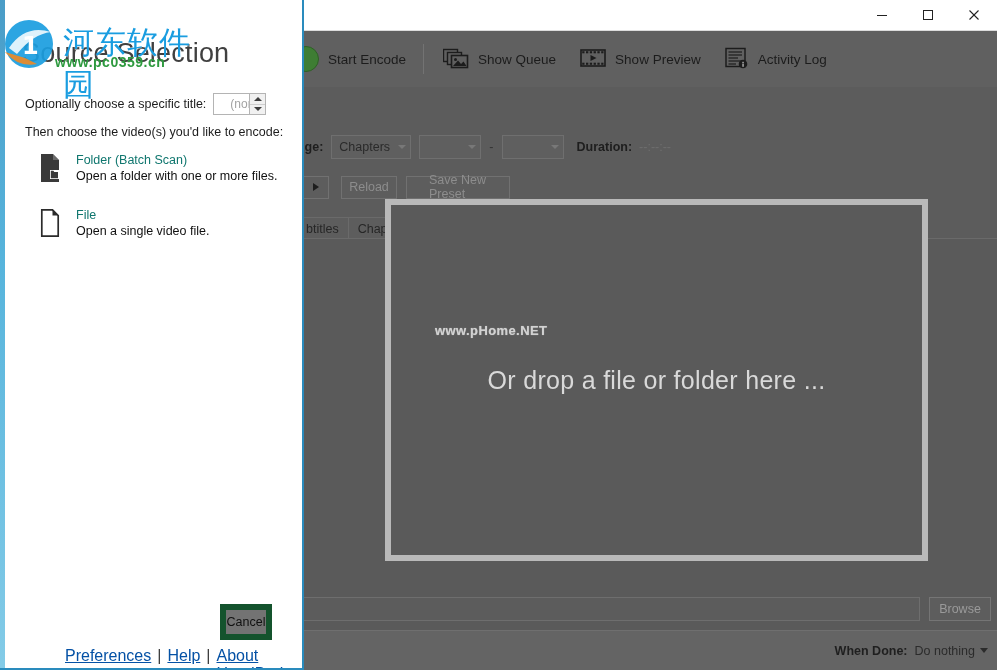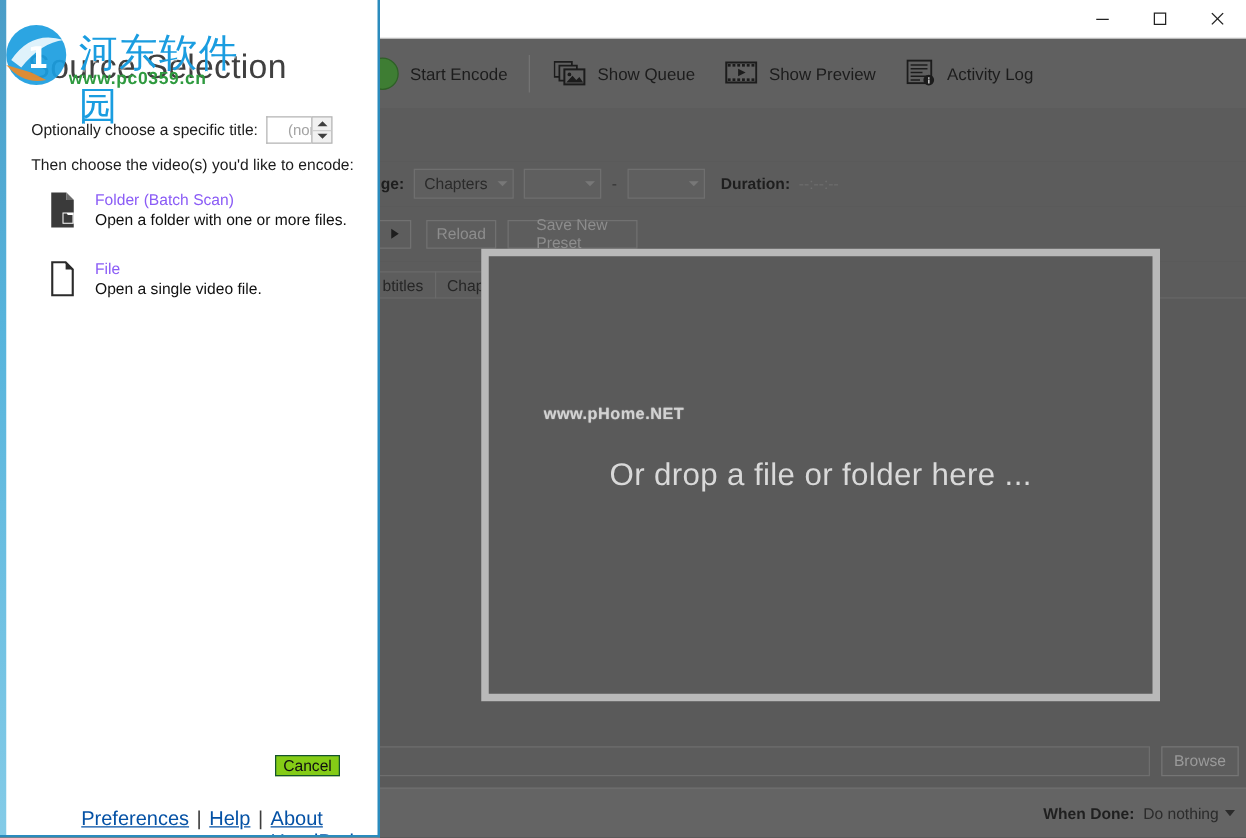--- a/index.html
+++ b/index.html
@@ -203,27 +203,27 @@
   .form-line2 {
     position: absolute; left: 25px; top: 125px;
     font-size: 12.5px; color: #1c1c1c;
   }
 
   .choice {
     position: absolute; left: 38px; display: flex; align-items: flex-start; gap: 14px;
   }
   .choice-1 { top: 152px; }
   .choice-2 { top: 207px; }
-  .choice .ctitle { font-size: 12.5px; color: #8b5cf6; line-height: 16px; }
+  .choice .ctitle { font-size: 12.5px; color: #0f766e; line-height: 16px; }
   .choice .cdesc { font-size: 12.5px; color: #101010; line-height: 17px; }
 
   .btn-cancel {
     position: absolute; left: 220px; top: 604px;
-    width: 52px; height: 17px;
-    background: #84cc16; border: 1px solid #14532d;
+    width: 52px; height: 36px;
+    background: #737373; border: 6px solid #14532d;
     font-size: 12.5px; color: #101010;
     display: flex; align-items: center; justify-content: center;
   }
   .modal-links {
     position: absolute; left: 65px; top: 647px;
     font-size: 16px; color: #3c3c3c; display: flex; gap: 6px;
   }
   .modal-links a { color: #0451a5; text-decoration: underline; }
 
   

